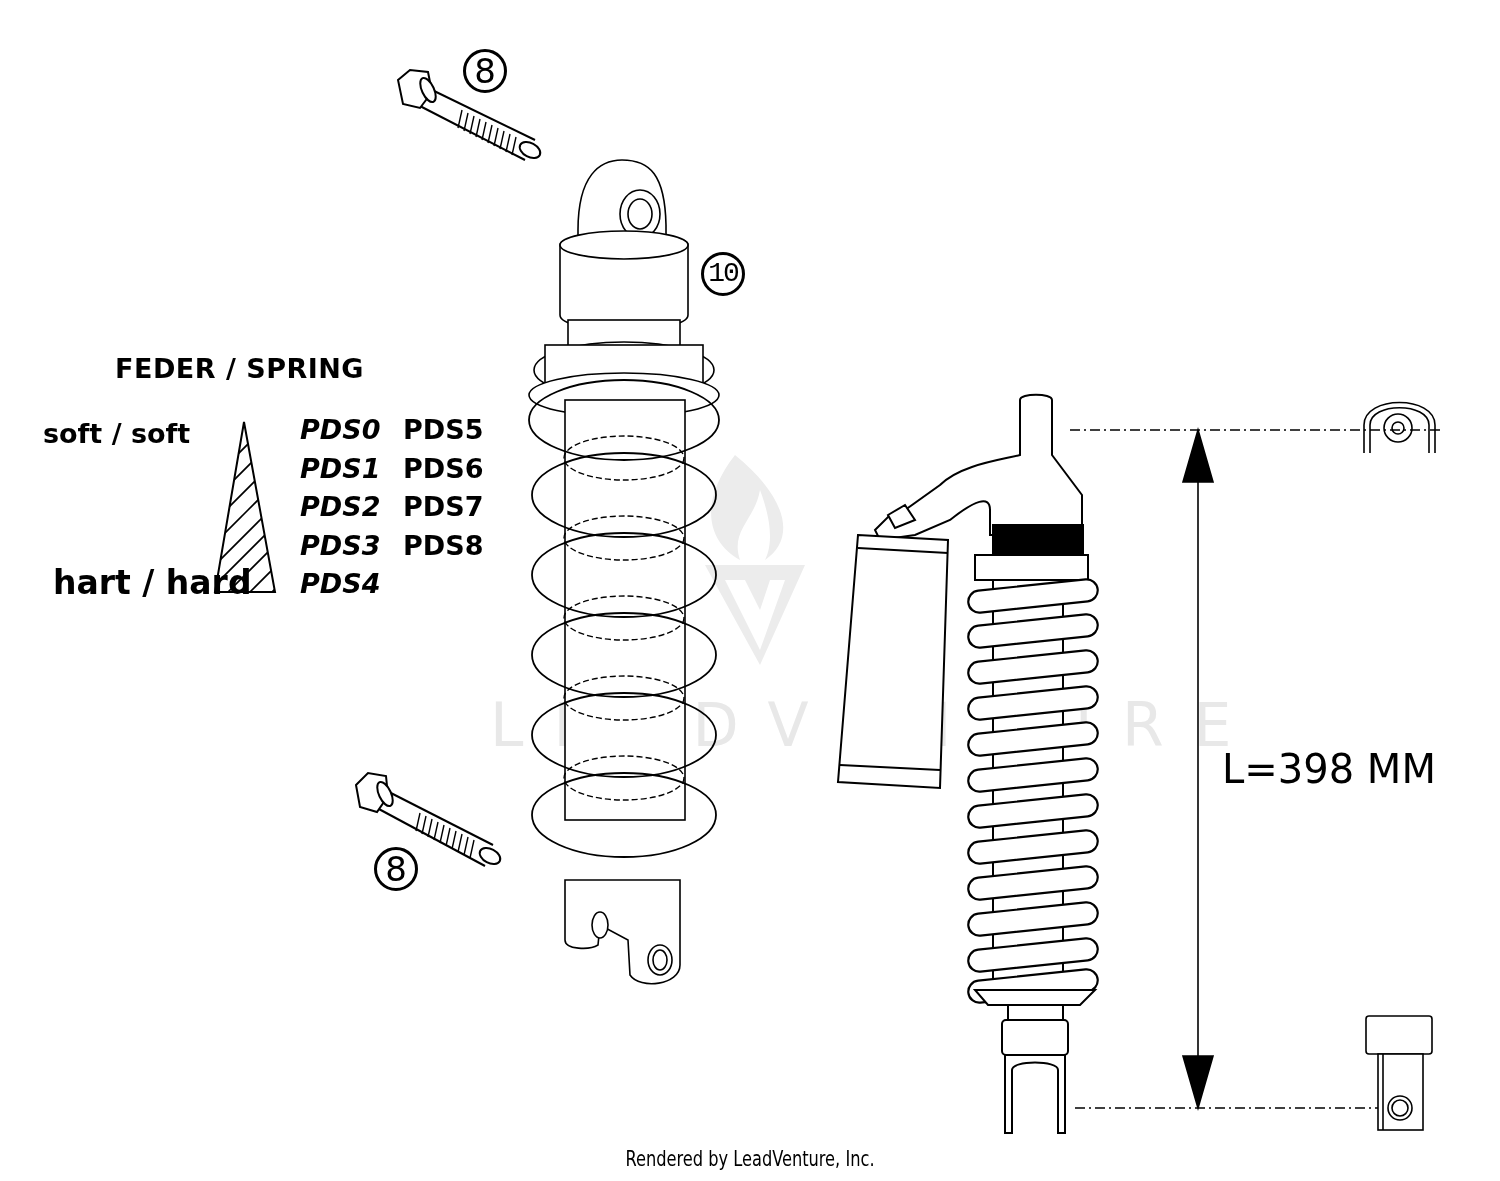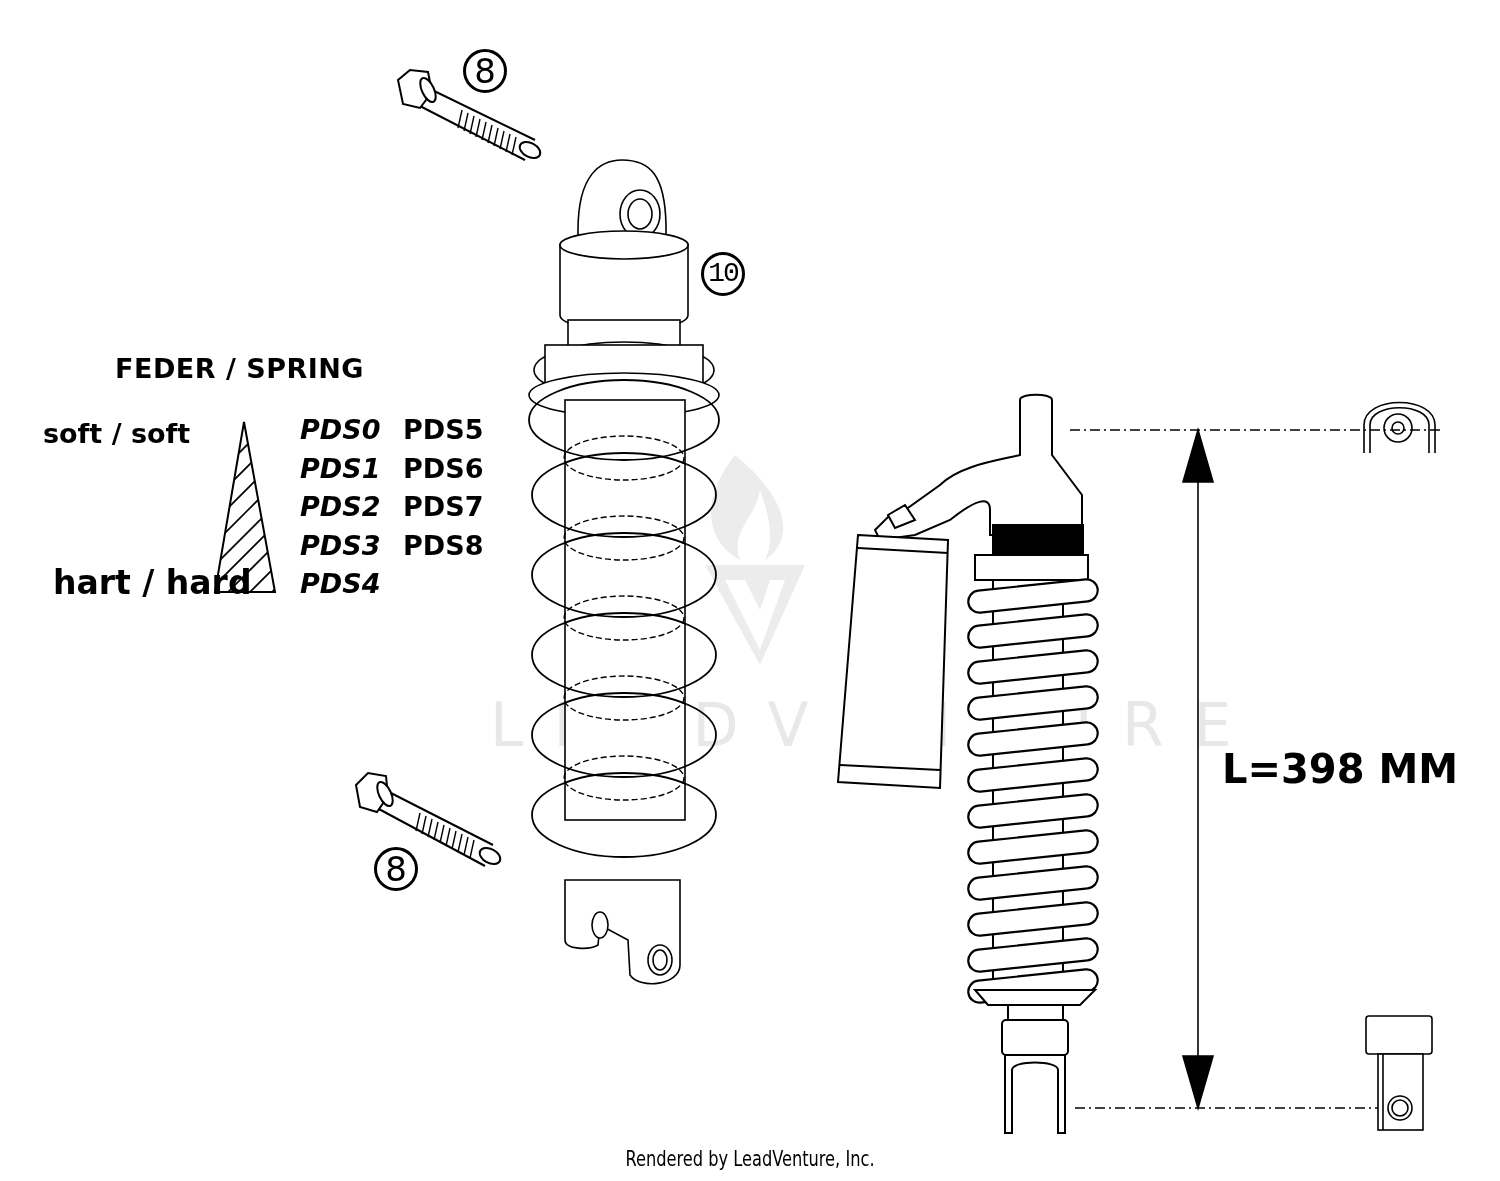--- a/index.html
+++ b/index.html
@@ -9,21 +9,21 @@
     svg.drawing { position: absolute; left: 0; top: 0; width: 1500px; height: 1181px; }
     .legend-title { left: 115px; top: 333px; font-size: 27px; font-weight: bold; letter-spacing: 0.5px; margin-top: 20px; }
     .legend-soft { left: 43px; top: 418px; font-size: 27px; font-weight: bold; }
     .legend-hard { left: 43px; top: 563px; font-size: 33px; font-weight: bold; margin-left: 10px; }
     .pds { font-size: 27px; font-weight: bold; line-height: 38.5px; }
     .pds-col1 { left: 300px; top: 411px; font-style: italic; }
     .pds-col2 { left: 403px; top: 411px; }
     .callout { width: 44px; height: 44px; border: 3px solid #000; border-radius: 50%;
                display: flex; align-items: center; justify-content: center;
                font-size: 34px; box-sizing: border-box; line-height: 1; }
-    .dim-label { left: 1222px; top: 746px; font-size: 40px; font-weight: bold; }
+    .dim-label { left: 1222px; top: 746px; font-size: 40px; font-weight: normal; }
     .footer { left: 0; width: 1500px; top: 1146px; text-align: center; font-size: 22px;
               font-family: "DejaVu Sans Condensed", "DejaVu Sans", sans-serif; transform: scaleX(0.82); transform-origin: 750px 0; }
     .watermark { left: 490px; top: 690px; font-size: 60px; letter-spacing: 30px; color: #e8e8e8; font-weight: normal; }
   </style>
 </head>
 <body>
 
 <div class="abs watermark">LEADVENTURE</div>
 
 <svg class="drawing" viewBox="0 0 1500 1181" xmlns="http://www.w3.org/2000/svg">

